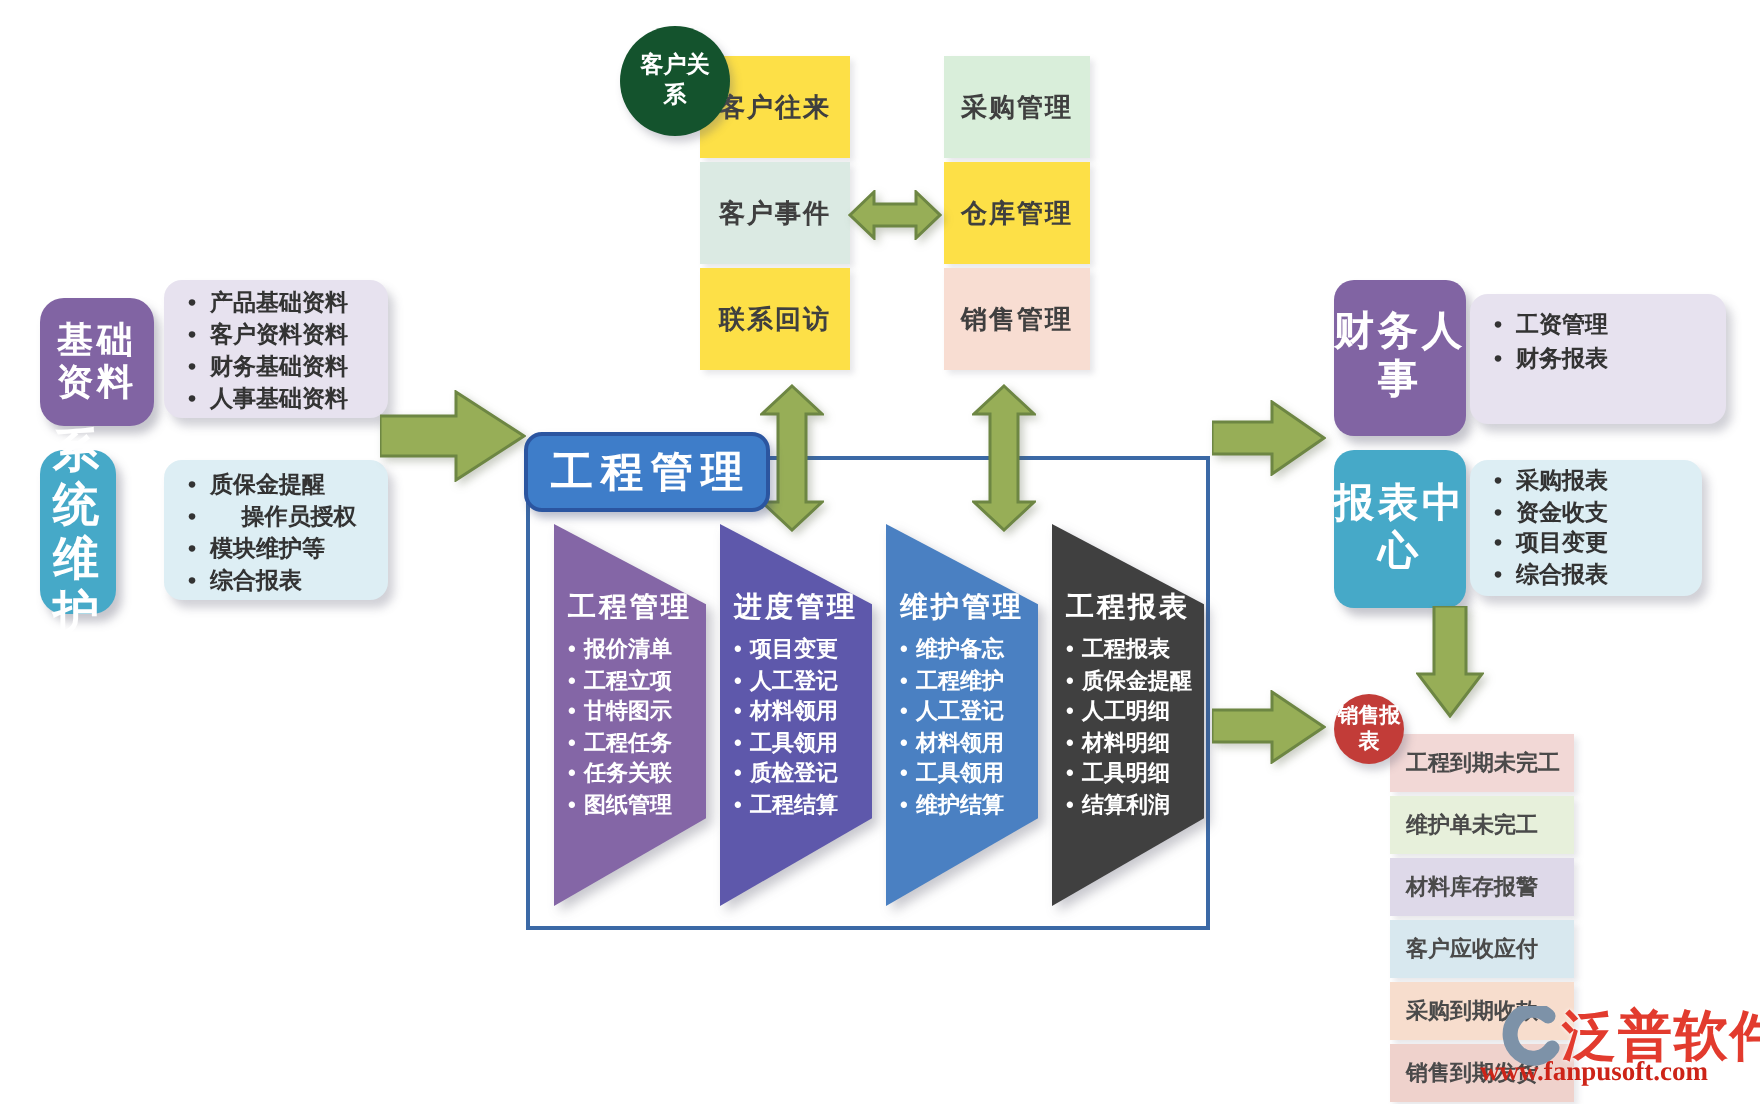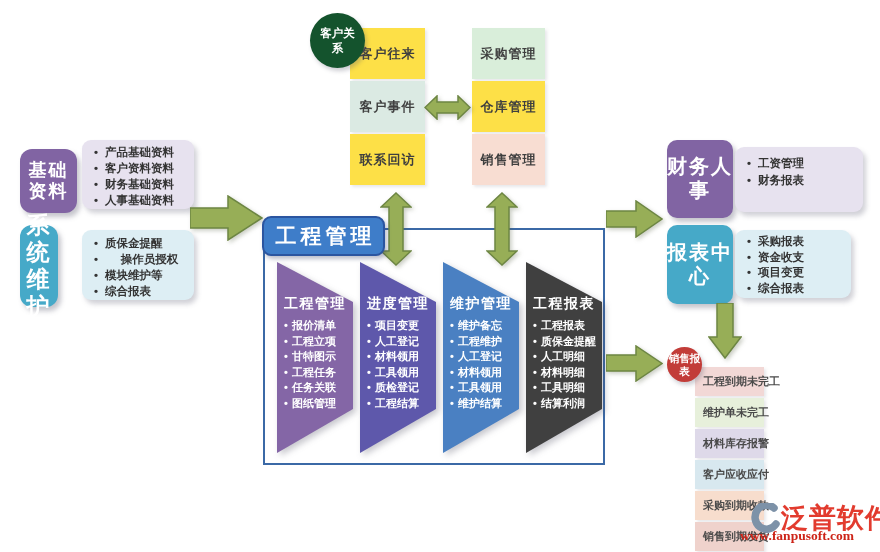--- a/index.html
+++ b/index.html
@@ -69,21 +69,21 @@
   }
   .col-title { font-size:14px; font-weight:bold; letter-spacing:1.5px; white-space:nowrap; }
   .col-shape ul { list-style:none; margin-top:5px; }
   .col-shape li {
     position:relative; padding-left:8px; font-size:11px; font-weight:bold;
     line-height:15.5px; white-space:nowrap;
   }
   .col-shape li::before { content:"•"; position:absolute; left:0; top:0; }
 
   
-  #alarm-list { position:absolute; left:695px; top:367px; width:69px; z-index:2; }
+  #alarm-list { position:absolute; left:695px; top:367px; width:92px; z-index:2; }
   .alarm-row {
     height:29px; margin-bottom:2px; display:flex; align-items:center;
     padding-left:8px; font-size:11px; font-weight:bold; color:#4a4a4a;
     box-shadow:2px 2px 3px rgba(120,120,140,.18); white-space:nowrap;
   }
 
   
   #logo-text {
     position:absolute; left:781px; top:500px; font-size:27px; font-weight:bold;
     color:#e23b2e; letter-spacing:1px; z-index:8; white-space:nowrap;

